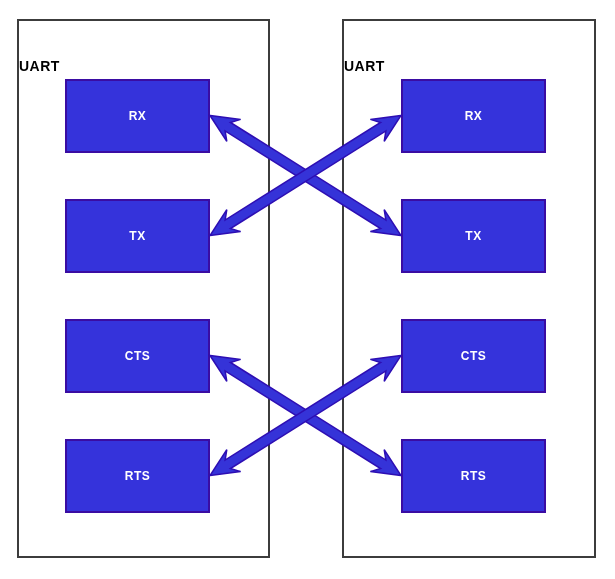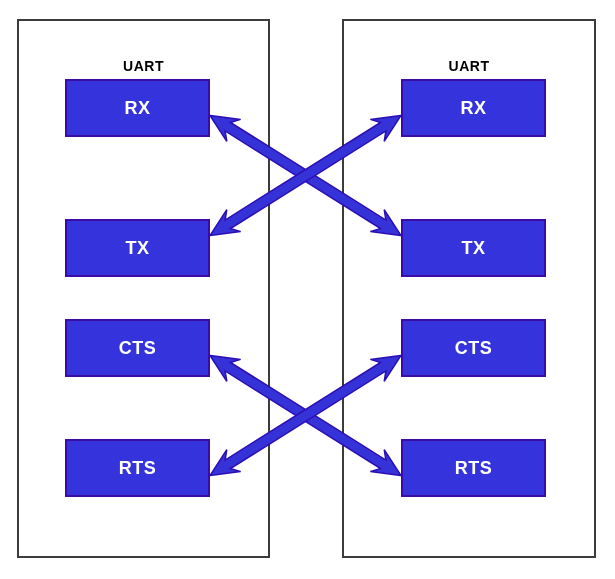--- a/index.html
+++ b/index.html
@@ -19,46 +19,45 @@
     background: transparent;
     box-sizing: border-box;
     z-index: 1;
   }
   #panel-left  { left: 17px;  width: 253px; }
   #panel-right { left: 342px; width: 254px; }
   .panel-title {
     position: absolute;
     top: 37px;
     width: 100%;
-    text-align: center;
     font-size: 14px;
     font-weight: bold;
     letter-spacing: 0.5px;
     color: var(--title-text, #000000);
   }
   .port {
     position: absolute;
     width: 145px;
-    height: 58px;
+    height: 74px;
     box-sizing: border-box;
     background: var(--box-fill, #3533db);
     border: 2px solid var(--box-border, #3a0ca3);
     color: var(--box-text, #ffffff);
-    font-size: 18px;
+    font-size: 12px;
     font-weight: bold;
     letter-spacing: 0.5px;
     display: flex;
     align-items: center;
     justify-content: center;
     z-index: 2;
   }
   .port.col-left  { left: 65px; }
   .port.col-right { left: 401px; }
   .port.row-0 { top: 79px; }
-  .port.row-1 { top: 199px; margin-top: 20px; }
+  .port.row-1 { top: 199px; }
   .port.row-2 { top: 319px; text-align: center; }
   .port.row-3 { top: 439px; }
   #wires {
     position: absolute;
     left: 0; top: 0;
     width: 615px; height: 579px;
     z-index: 5;
     pointer-events: none;
   }
 </style>

